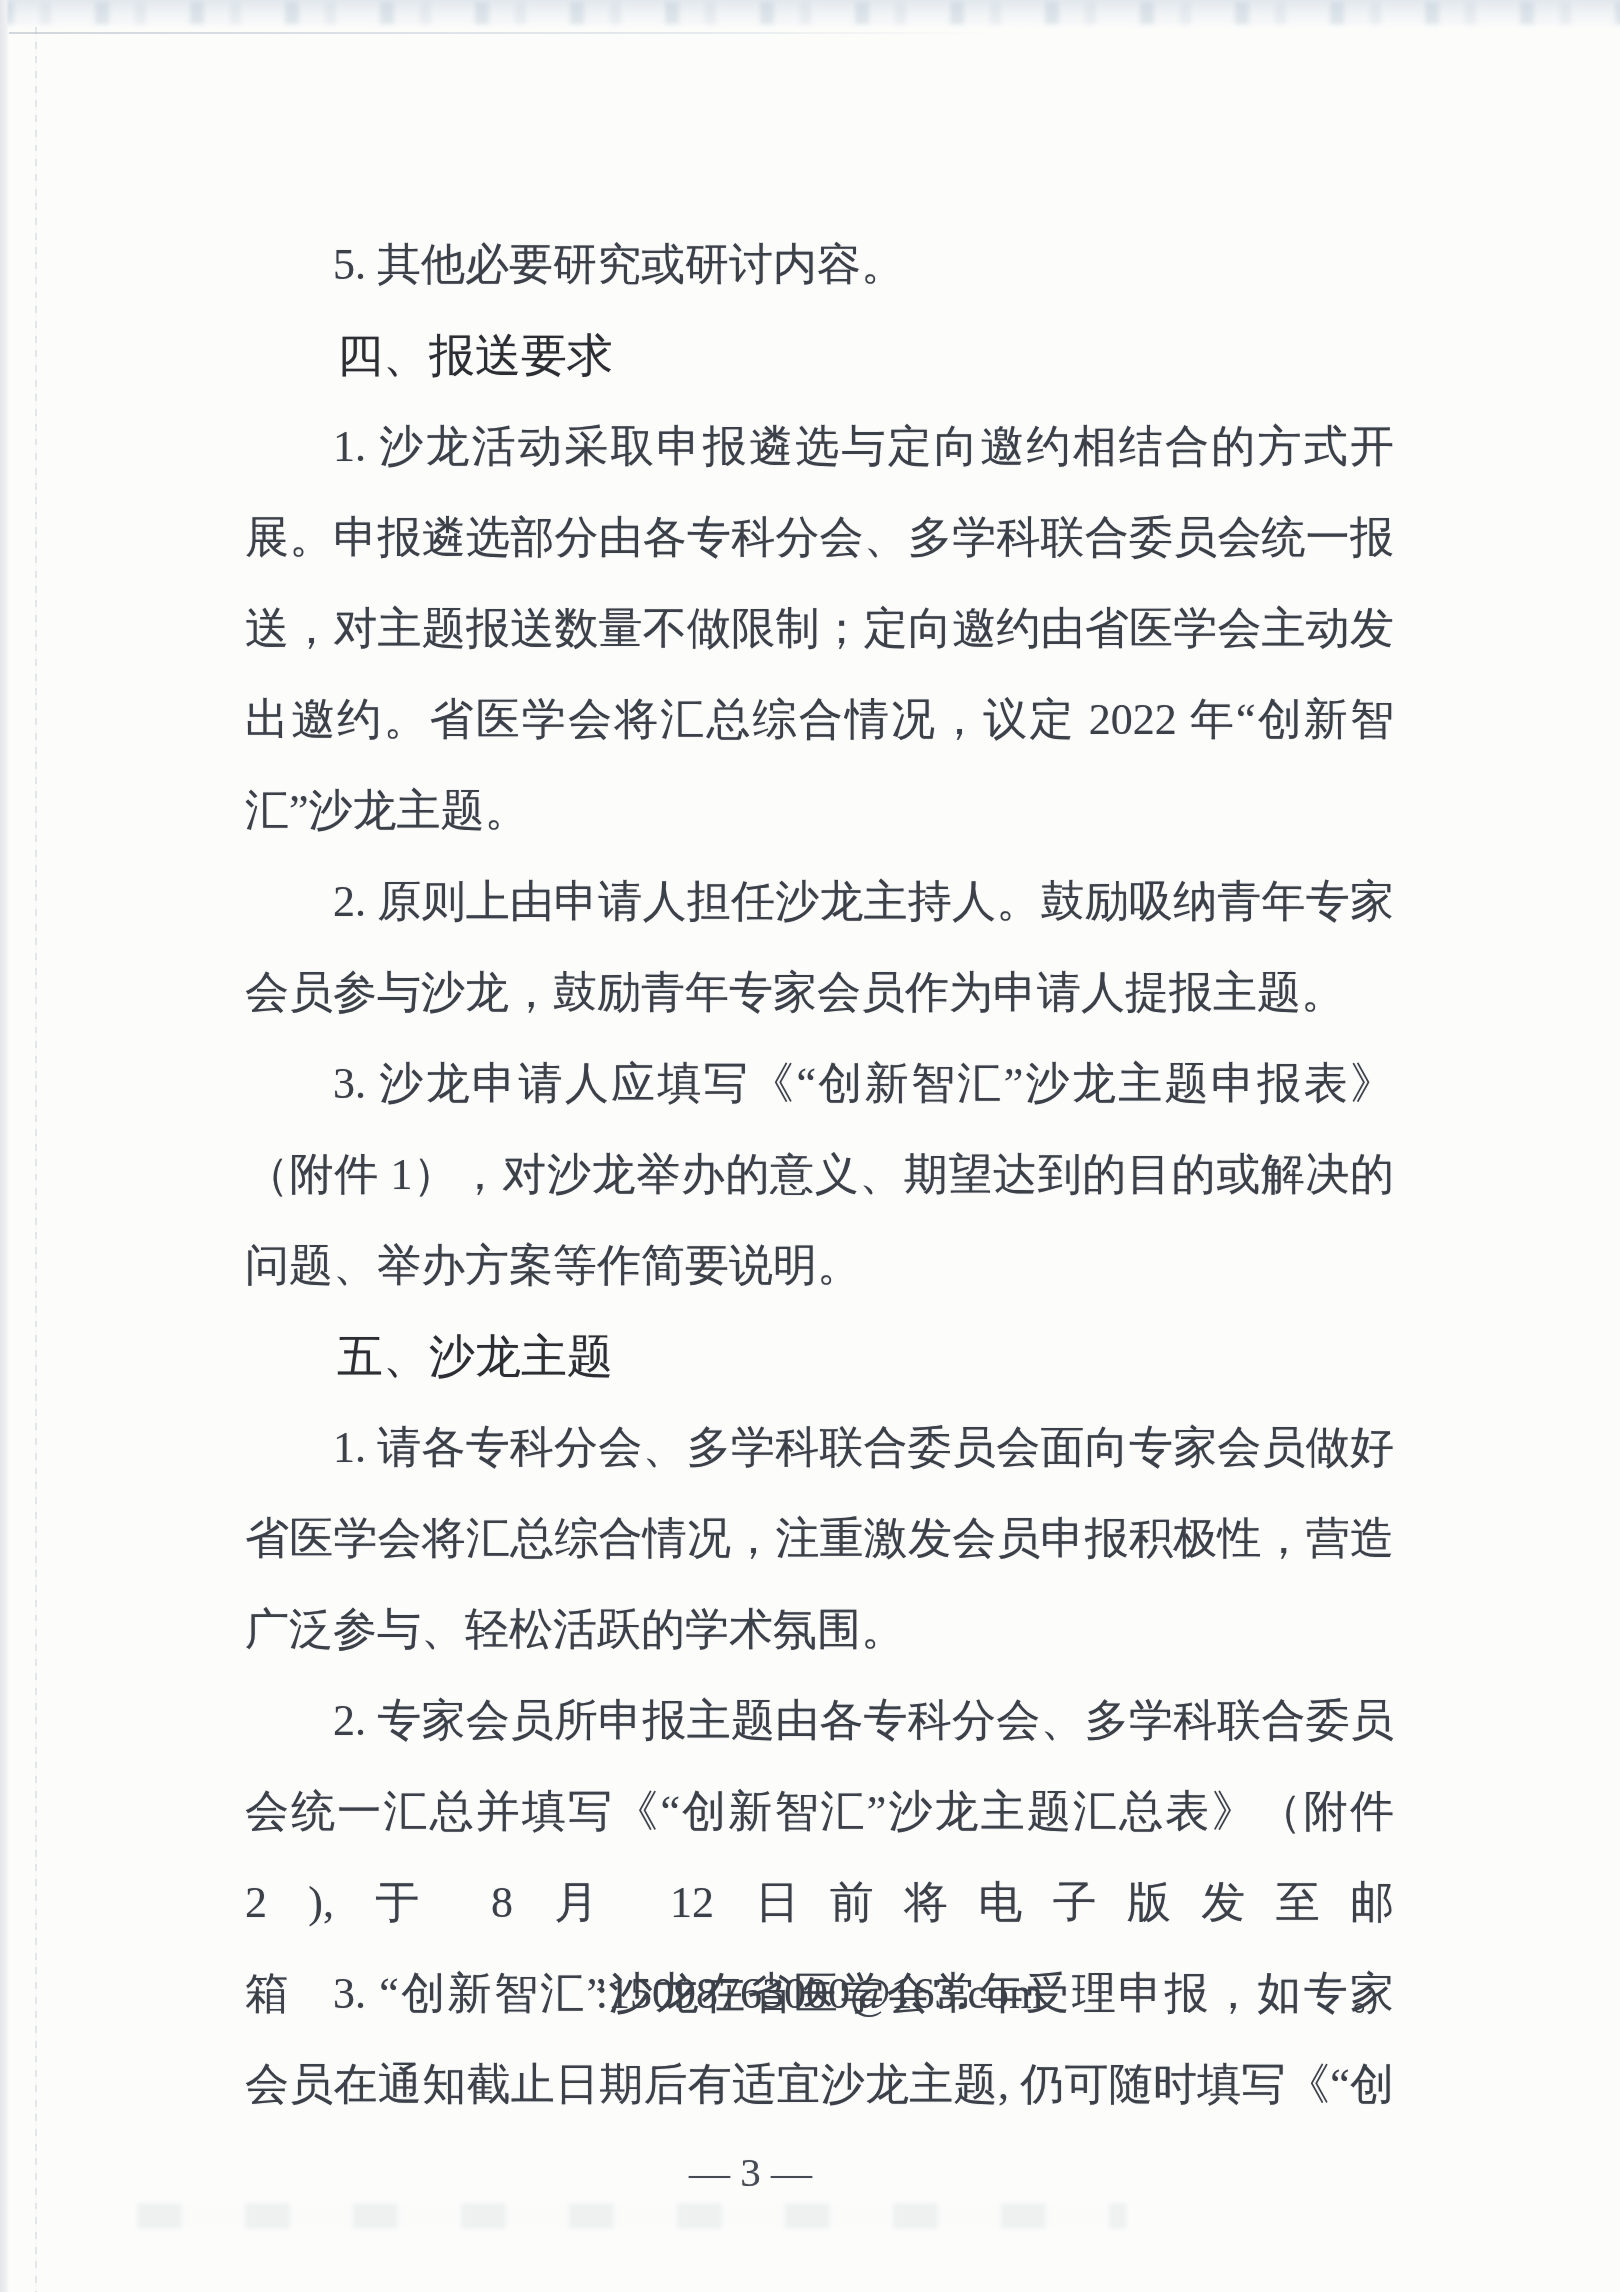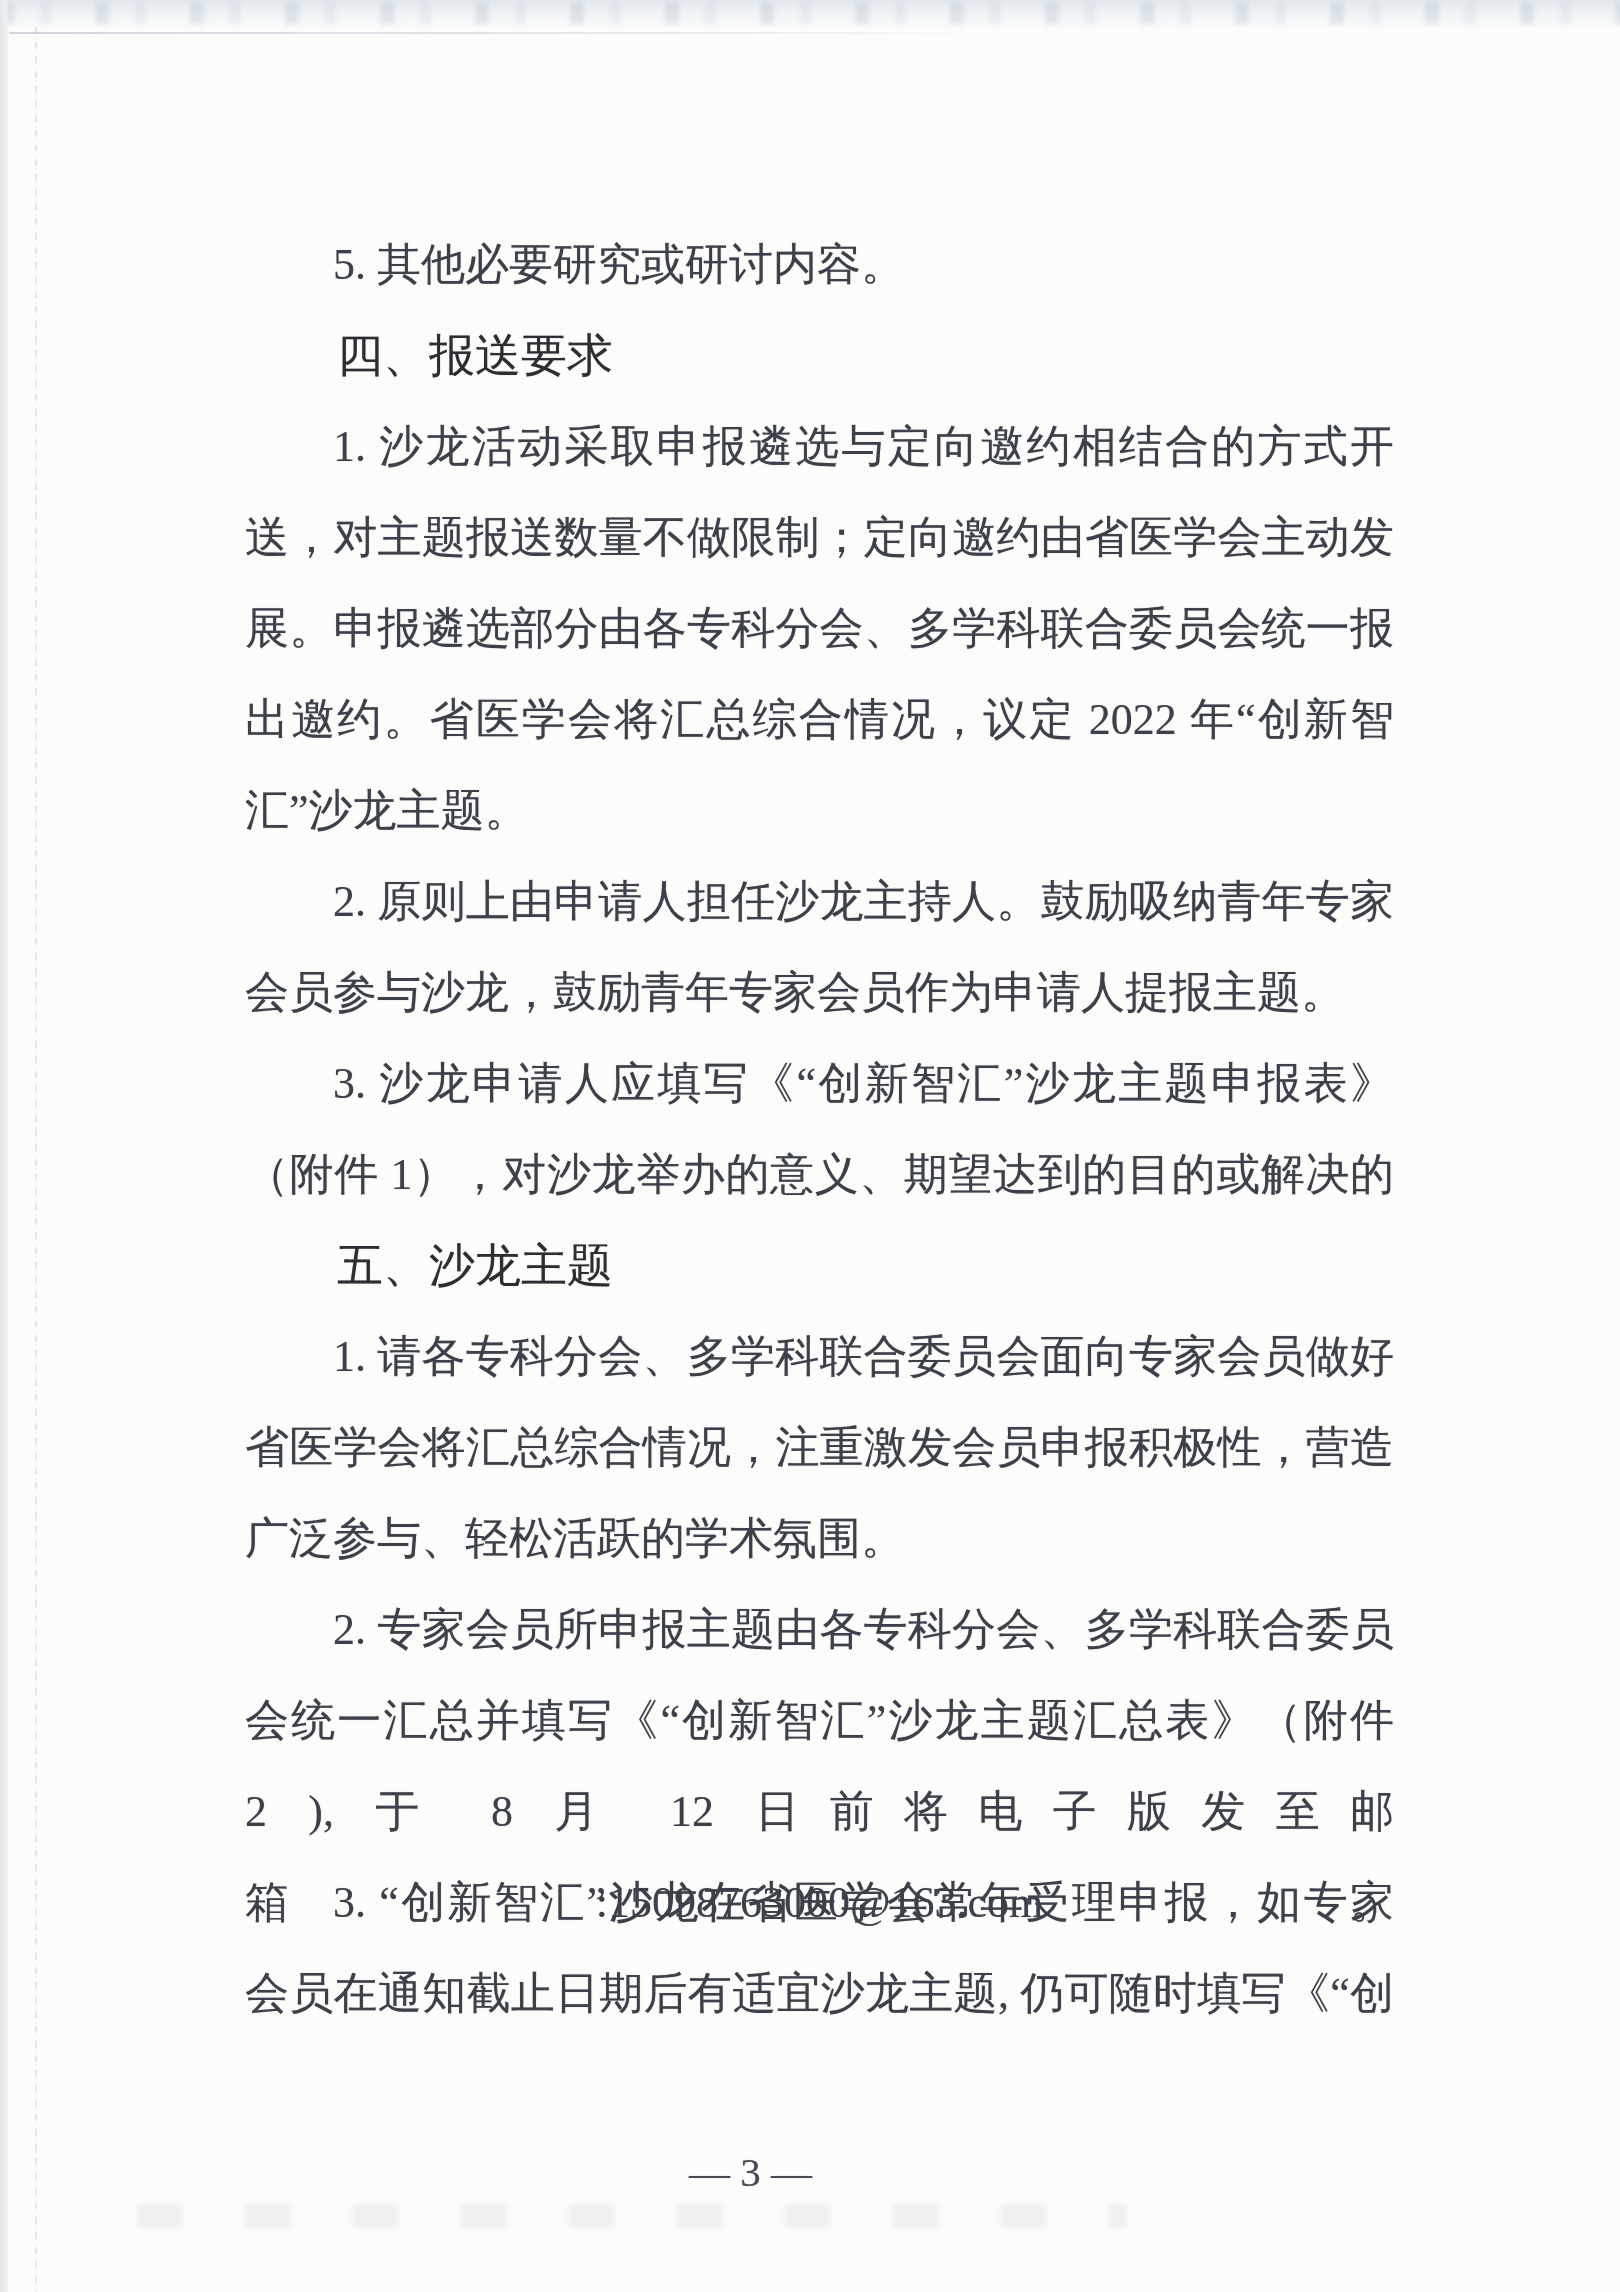--- a/index.html
+++ b/index.html
@@ -99,28 +99,29 @@
   <div class="scan-top-band"></div>
   <div class="scan-top-speckle"></div>
   <div class="scan-top-rule"></div>
   <div class="scan-left-edge"></div>
   <div class="scan-fold-line"></div>
 
   <div class="doc-text">
       <div class="line body indent">5. 其他必要研究或研讨内容。</div>
       <div class="line heading indent">四、报送要求</div>
       <div class="line body indent justify">1. 沙龙活动采取申报遴选与定向邀约相结合的方式开</div>
+      <div class="line body justify">展。申报遴选部分由各专科分会、多学科联合委员会统一报</div>
       <div class="line body justify">送，对主题报送数量不做限制；定向邀约由省医学会主动发</div>
-      <div class="line body justify">展。申报遴选部分由各专科分会、多学科联合委员会统一报</div>
       <div class="line body justify">出邀约。省医学会将汇总综合情况，议定 2022 年“创新智</div>
       <div class="line body">汇”沙龙主题。</div>
       <div class="line body indent justify">2. 原则上由申请人担任沙龙主持人。鼓励吸纳青年专家</div>
       <div class="line body">会员参与沙龙，鼓励青年专家会员作为申请人提报主题。</div>
       <div class="line body indent justify">3. 沙龙申请人应填写《“创新智汇”沙龙主题申报表》</div>
       <div class="line body justify">（附件 1），对沙龙举办的意义、期望达到的目的或解决的</div>
+      <div class="line body">问题、举办方案等作简要说明。</div>
       <div class="line heading indent">五、沙龙主题</div>
       <div class="line body indent justify">1. 请各专科分会、多学科联合委员会面向专家会员做好</div>
       <div class="line body justify">省医学会将汇总综合情况，注重激发会员申报积极性，营造</div>
       <div class="line body">广泛参与、轻松活跃的学术氛围。</div>
       <div class="line body indent justify">2. 专家会员所申报主题由各专科分会、多学科联合委员</div>
       <div class="line body justify">会统一汇总并填写《“创新智汇”沙龙主题汇总表》（附件</div>
       <div class="line body justify">2 ), 于 8 月 12 日前将电子版发至邮箱:15098763000@163.com。</div>
       <div class="line body indent justify">3. “创新智汇”沙龙在省医学会常年受理申报，如专家</div>
       <div class="line body justify">会员在通知截止日期后有适宜沙龙主题, 仍可随时填写《“创</div>
     </div>

